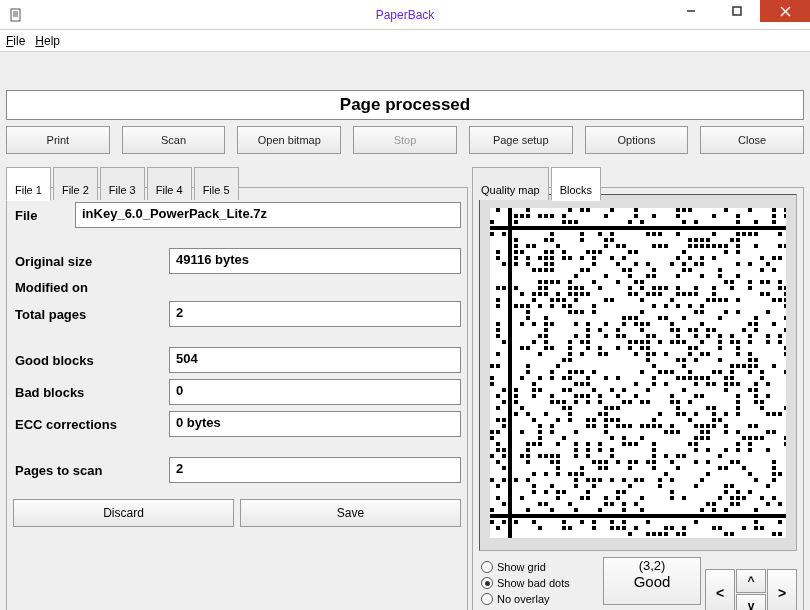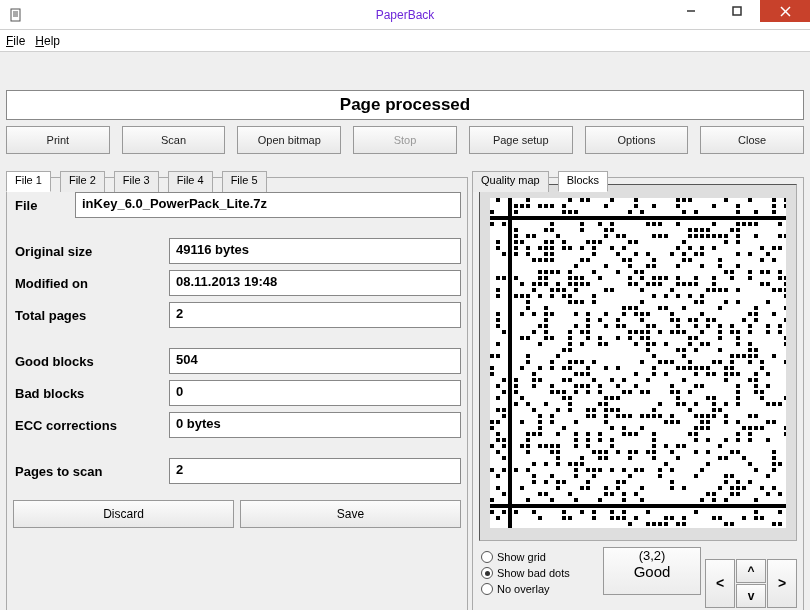--- a/index.html
+++ b/index.html
@@ -13,31 +13,31 @@
 .win-btn.close { background: #c8412b; color: #fff; width: 50px; font-size: 14px;}
 
 .menubar { height: 22px; background: #fff; display: flex; align-items: center; padding-left: 6px; gap: 10px; border-bottom: 1px solid #d0d0d0; }
 .menubar span { font-size: 12px; color: #000; cursor: default; }
 .menubar span u { text-decoration: underline; }
 
 .client { background: #efefef; height: calc(610px - 52px); padding: 6px; }
 
 .banner { border: 1px solid #888; background: #fff; height: 30px; display: flex; align-items: center; justify-content: center; font-weight: bold; font-size: 17px; margin-bottom: 6px; margin-top: 32px; }
 
-.toolbar { display: flex; gap: 12px; margin-bottom: 2px; }
+.toolbar { display: flex; gap: 12px; margin-bottom: 12px; }
 .tbtn { flex: 1; height: 28px; border: 1px solid #999; background: linear-gradient(#fcfcfc,#e8e8e8); font-size: 11px; color: #222; display: flex; align-items: center; justify-content: center; cursor: default; }
 .tbtn.disabled { color: #999; }
 
 .body-row { display: flex; gap: 4px; height: calc(100% - 76px); }
 
 .left-pane { flex: 1; min-width: 0; }
 .right-pane { width: 332px; }
 
 .tabs { display: flex; height: 22px; border-bottom: 1px solid #aaa; }
-.tab { border: 1px solid #aaa; border-bottom: none; background: #ececec; padding: 2px 8px; font-size: 11px; margin-right: 9px; position: relative; top: 15px; cursor: default; }
+.tab { border: 1px solid #aaa; border-bottom: none; background: #ececec; padding: 16px 8px; font-size: 11px; margin-right: 2px; position: relative; top: 1px; cursor: default; }
 .tab.active { background: #fff; border-bottom: 1px solid #fff; }
 
 .panel { border: 1px solid #aaa; border-top: none; background: #efefef; height: calc(100% - 22px); padding: 14px 6px 6px 6px; }
 
 .form-row { display: flex; align-items: center; margin-bottom: 6px; }
 .form-label { font-size: 13px; font-weight: bold; width: 156px; padding-left: 2px;}
 .form-row.first .form-label { width: 62px; }
 .form-value { flex: 1; border: 1px solid #888; background: #fff; height: 26px; padding: 3px 6px; font-size: 13px; font-weight: bold; }
 .form-spacer { height: 14px; }
 
@@ -129,21 +129,20 @@
           <div class="form-label">File</div>
           <div class="form-value">inKey_6.0_PowerPack_Lite.7z</div>
         </div>
         <div class="form-spacer"></div>
         <div class="form-row">
           <div class="form-label">Original size</div>
           <div class="form-value">49116 bytes</div>
         </div>
         <div class="form-row">
           <div class="form-label">Modified on</div>
-          <div class="form-value">08.11.2013 19:48</div>
         </div>
         <div class="form-row">
           <div class="form-label">Total pages</div>
           <div class="form-value">2</div>
         </div>
         <div class="form-spacer"></div>
         <div class="form-row">
           <div class="form-label">Good blocks</div>
           <div class="form-value">504</div>
         </div>

